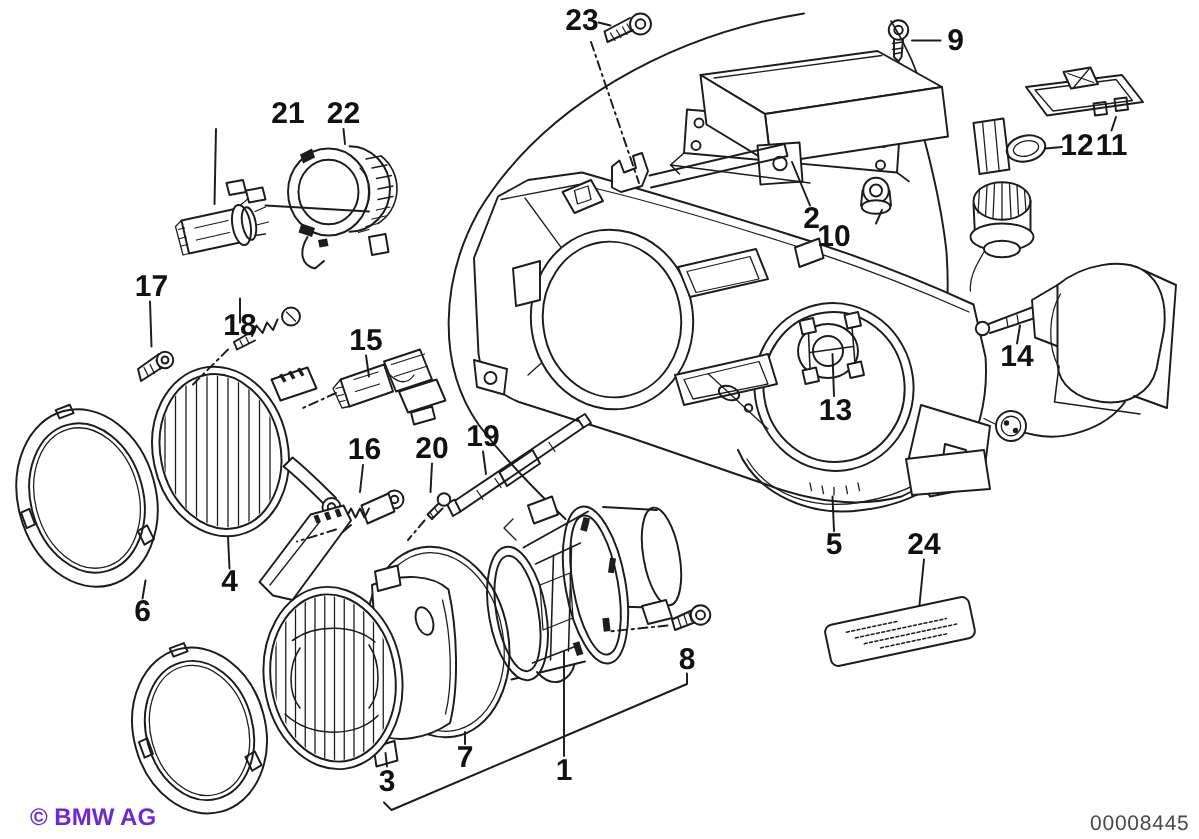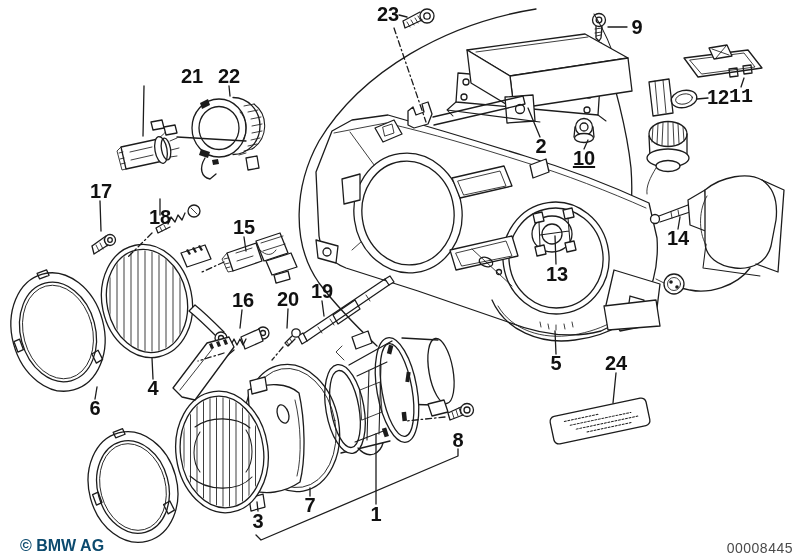--- a/index.html
+++ b/index.html
@@ -13,21 +13,21 @@
   #art .fillw{fill:#ffffff;}
   #art .blk{fill:#1c1c1c;stroke:none;}
   #art .thin{stroke-width:0.85;}
   #art .mid{stroke-width:1.05;}
   #art .txtline{stroke-width:1;stroke-dasharray:2 1.6;}
   .leader{fill:none;stroke:#1c1c1c;stroke-width:1.25;}
   .dashline{fill:none;stroke:#1c1c1c;stroke-width:0.95;stroke-dasharray:6 3 1.5 3;}
   .axis{fill:none;stroke:#1c1c1c;stroke-width:0.8;}
   .callout{position:absolute;transform:translate(-50%,-50%);font-size:20px;font-weight:700;
            color:#111;line-height:1;letter-spacing:0;cursor:pointer;user-select:none;}
-  .copyright{position:absolute;left:20px;top:537px;font-size:16px;font-weight:700;color:#0c4a6e;}
+  .copyright{position:absolute;left:20px;top:537px;font-size:16px;font-weight:700;color:#6d28d9;}
   .drawing-number{position:absolute;right:6px;top:540px;font-size:14px;font-weight:400;
                   color:#4a4a4a;letter-spacing:0.5px;}
 </style>
 </head>
 <body>
 
 <div class="stage">
 
   <svg id="art" width="799" height="559" viewBox="0 0 799 559">
     <defs>
@@ -378,22 +378,22 @@
   <div id="callouts">
       <div class="callout" style="left: 376px; top: 514px;">1</div>
       <div class="callout" style="left: 541px; top: 146px;">2</div>
       <div class="callout" style="left: 258px; top: 521px;">3</div>
       <div class="callout" style="left: 153px; top: 388px;">4</div>
       <div class="callout" style="left: 556px; top: 363px;">5</div>
       <div class="callout" style="left: 95px; top: 408px;">6</div>
       <div class="callout" style="left: 310px; top: 505px;">7</div>
       <div class="callout" style="left: 458px; top: 440px;">8</div>
       <div class="callout" style="left: 637px; top: 27px;">9</div>
-      <div class="callout" style="left: 584px; top: 158px; text-decoration: underline;">10</div>
-      <div class="callout" style="left: 741px; top: 97px; font-family: Liberation Mono, monospace;">11</div>
+      <div class="callout" style="left: 556px; top: 158px;">10</div>
+      <div class="callout" style="left: 741px; top: 97px;">11</div>
       <div class="callout" style="left: 718px; top: 97px;">12</div>
       <div class="callout" style="left: 557px; top: 274px;">13</div>
       <div class="callout" style="left: 678px; top: 238px;">14</div>
       <div class="callout" style="left: 244px; top: 227px;">15</div>
       <div class="callout" style="left: 243px; top: 300px;">16</div>
       <div class="callout" style="left: 101px; top: 191px;">17</div>
       <div class="callout" style="left: 160px; top: 189px; margin-top: 28px;">18</div>
       <div class="callout" style="left: 322px; top: 291px;">19</div>
       <div class="callout" style="left: 288px; top: 299px;">20</div>
       <div class="callout" style="left: 144px; top: 76px; margin-left: 48px;">21</div>

